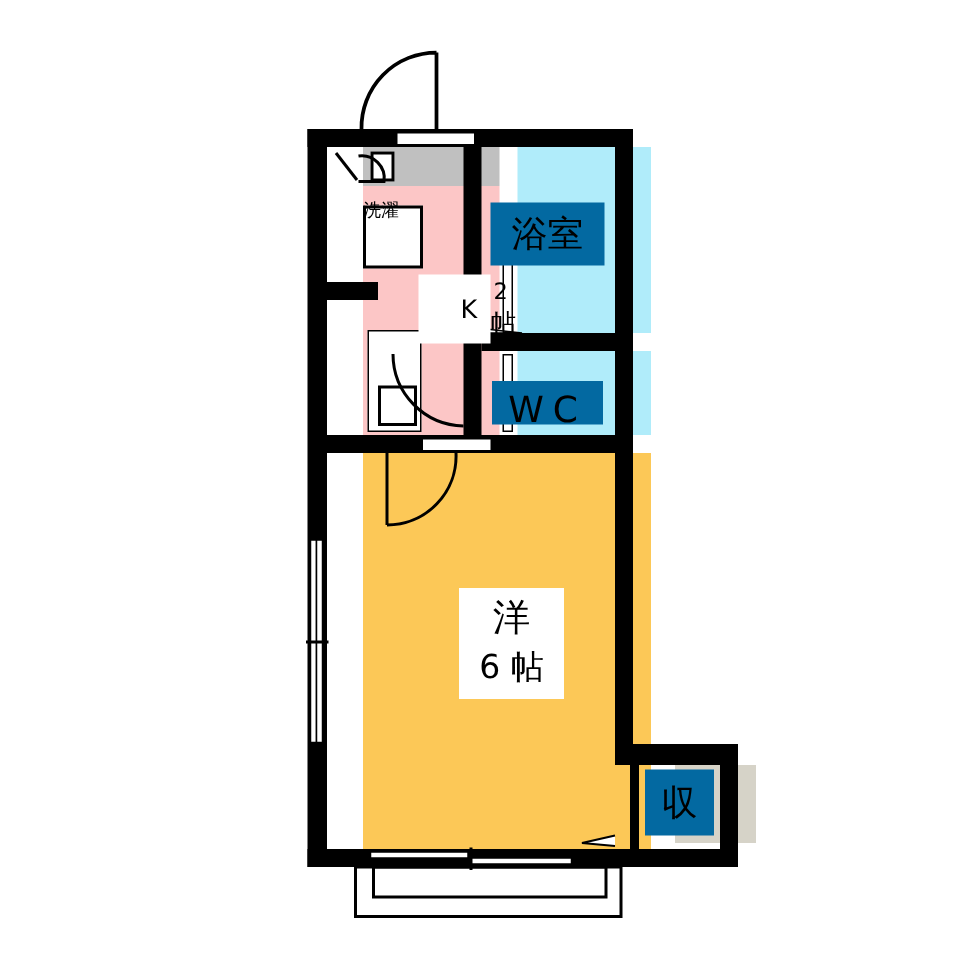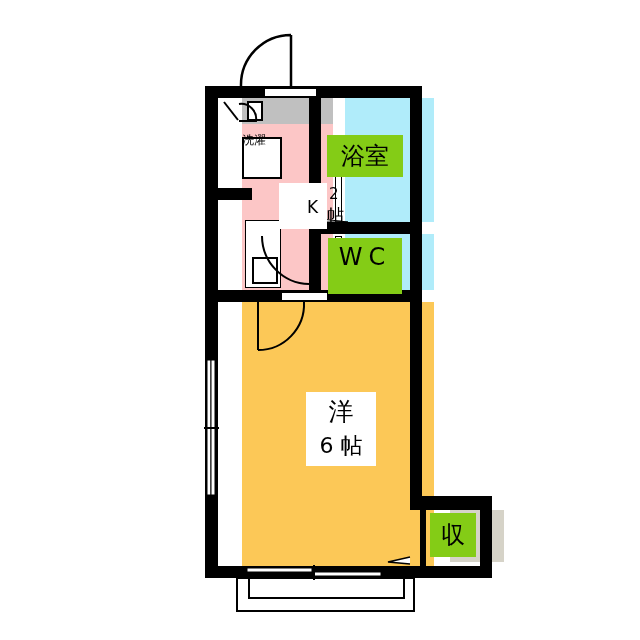--- a/index.html
+++ b/index.html
@@ -1,19 +1,19 @@
 <!DOCTYPE html>
 <html><head>
 <meta charset="utf-8">
 <style>
   html, body { margin:0; padding:0; background:#ffffff; }
   body { width:640px; height:640px; position:relative; overflow:hidden; font-family:"DejaVu Sans", sans-serif; }
   .abs { position:absolute;margin-left:24px; }
   .wall { position:absolute; background:#000; }
-  .label { position:absolute; background:#84cc16; color:#000; text-align:center; }
+  .label { position:absolute; background:#0369a1; color:#000; text-align:center; }
   svg.overlay { position:absolute; left:0; top:0; }
 </style>
 </head>
 <body>
 
 <div class="abs" style="left:0;top:0;width:640px;height:640px;">
 
   <div class="abs" style="left:194px;top:98px;width:91px;height:26px;background:#c0c0c0;"></div>
   <div class="abs" style="left:194px;top:124px;width:91px;height:166px;background:#fcc6c6;"></div>
   <div class="abs" style="left:297px;top:98px;width:89px;height:124px;background:#b0ecfa;"></div>
@@ -68,21 +68,21 @@
     <line x1="290" y1="565" x2="290" y2="580" stroke="#000" stroke-width="2"></line>
 
     <rect x="213" y="578" width="177" height="33" fill="none" stroke="#000" stroke-width="2"></rect>
     <rect x="225" y="578" width="155" height="20" fill="none" stroke="#000" stroke-width="2"></rect>
   </svg>
 
   <div class="label" style="left:218px;top:133px;width:24px;height:15px;background:transparent;font-size:12px;line-height:15px;">洗濯</div>
 
   <div class="label" style="left:303px;top:135px;width:76px;height:42px;font-size:24px;line-height:42px;">浴室</div>
 
-  <div class="label" style="left:304px;top:238px;width:74px;height:56px;font-size:24px;line-height:38px;letter-spacing:6px;">WC</div>
+  <div class="label" style="left:304px;top:254px;width:74px;height:29px;font-size:24px;line-height:38px;letter-spacing:6px;">WC</div>
 
   <div class="abs" style="left:231px;top:183px;width:48px;height:46px;background:#fff;">
     <span class="abs" style="left:4px;top:14px;font-size:17px;">K</span>
     <span class="abs" style="left:26px;top:2px;font-size:15px;">2</span>
     <span class="abs" style="left:24px;top:21px;font-size:17px;">帖</span>
   </div>
 
   <div class="abs" style="left:258px;top:392px;width:70px;height:74px;background:#fff;text-align:center;">
     <div style="font-size:25px;line-height:34px;margin-top:3px;">洋</div>
     <div style="font-size:22px;line-height:34px;">

